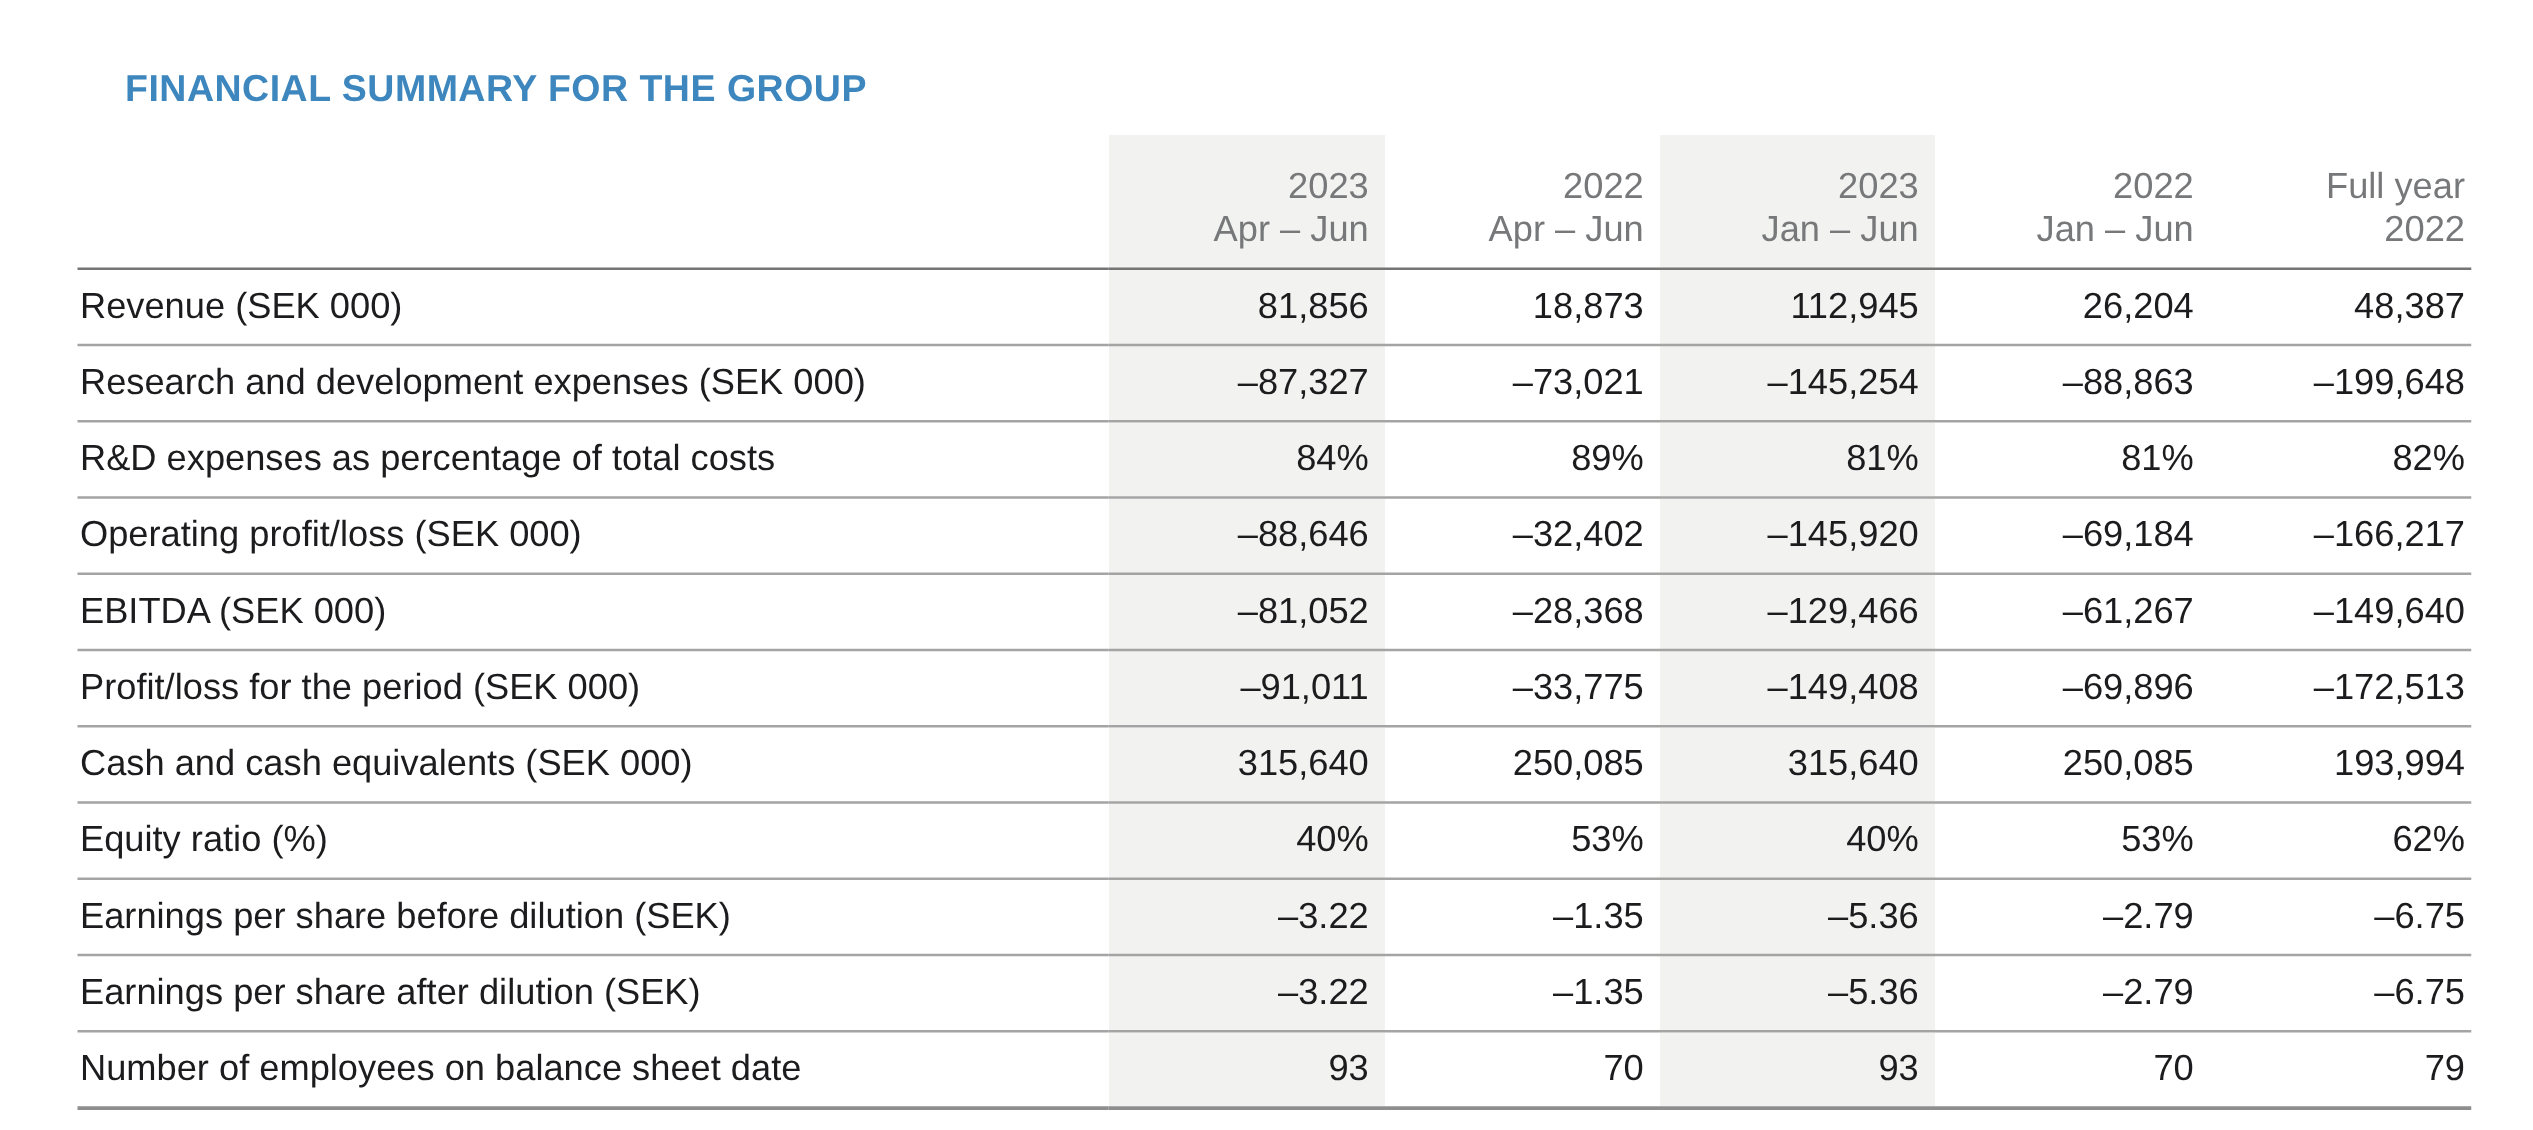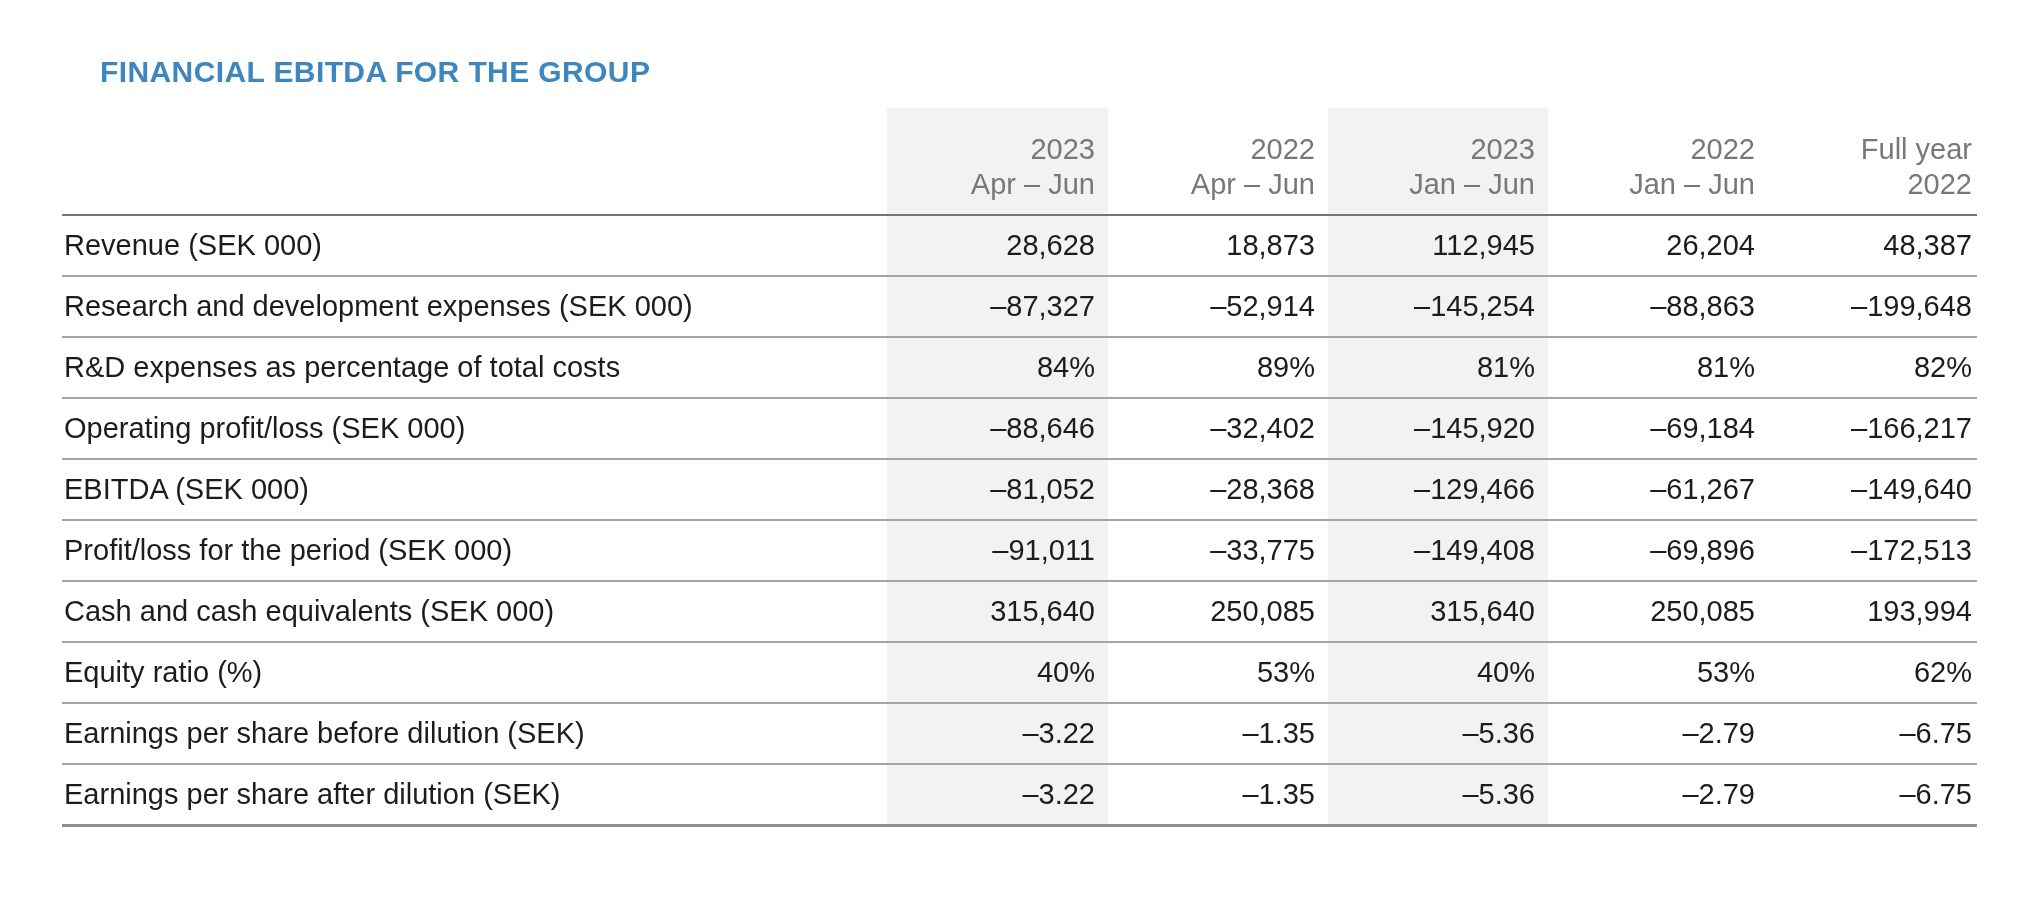--- a/index.html
+++ b/index.html
@@ -70,21 +70,21 @@
     padding-left:2px;
   }
   .shaded{
     background:#f2f2f1;
   }
 </style>
 </head>
 <body>
 
 <div class="page">
-  <h1 class="title">FINANCIAL EBITDA FOR THE GROUP</h1>
+  <h1 class="title">FINANCIAL SUMMARY FOR THE GROUP</h1>
 
   <table class="fin-table">
     <colgroup>
       <col style="width:825px">
       <col style="width:221px">
       <col style="width:220px">
       <col style="width:220px">
       <col style="width:220px">
       <col style="width:209px">
     </colgroup>
@@ -109,30 +109,30 @@
           </th>
           <th class="num col-last">
             <div>Full year</div>
             <div>2022</div>
           </th>
         </tr>
     </thead>
     <tbody id="body-rows">
         <tr>
           <td class="label">Revenue (SEK 000)</td>
-          <td class="num shaded">28,628</td>
+          <td class="num shaded">81,856</td>
           <td class="num">18,873</td>
           <td class="num shaded">112,945</td>
           <td class="num">26,204</td>
           <td class="num col-last">48,387</td>
         </tr>
         <tr>
           <td class="label">Research and development expenses (SEK 000)</td>
           <td class="num shaded">–87,327</td>
-          <td class="num">–52,914</td>
+          <td class="num">–73,021</td>
           <td class="num shaded">–145,254</td>
           <td class="num">–88,863</td>
           <td class="num col-last">–199,648</td>
         </tr>
         <tr>
           <td class="label">R&amp;D expenses as percentage of total costs</td>
           <td class="num shaded">84%</td>
           <td class="num">89%</td>
           <td class="num shaded">81%</td>
           <td class="num">81%</td>
@@ -187,15 +187,23 @@
           <td class="num col-last">–6.75</td>
         </tr>
         <tr>
           <td class="label">Earnings per share after dilution (SEK)</td>
           <td class="num shaded">–3.22</td>
           <td class="num">–1.35</td>
           <td class="num shaded">–5.36</td>
           <td class="num">–2.79</td>
           <td class="num col-last">–6.75</td>
         </tr>
+        <tr>
+          <td class="label">Number of employees on balance sheet date</td>
+          <td class="num shaded">93</td>
+          <td class="num">70</td>
+          <td class="num shaded">93</td>
+          <td class="num">70</td>
+          <td class="num col-last">79</td>
+        </tr>
       </tbody>
   </table>
 </div>
 
 </body></html>

